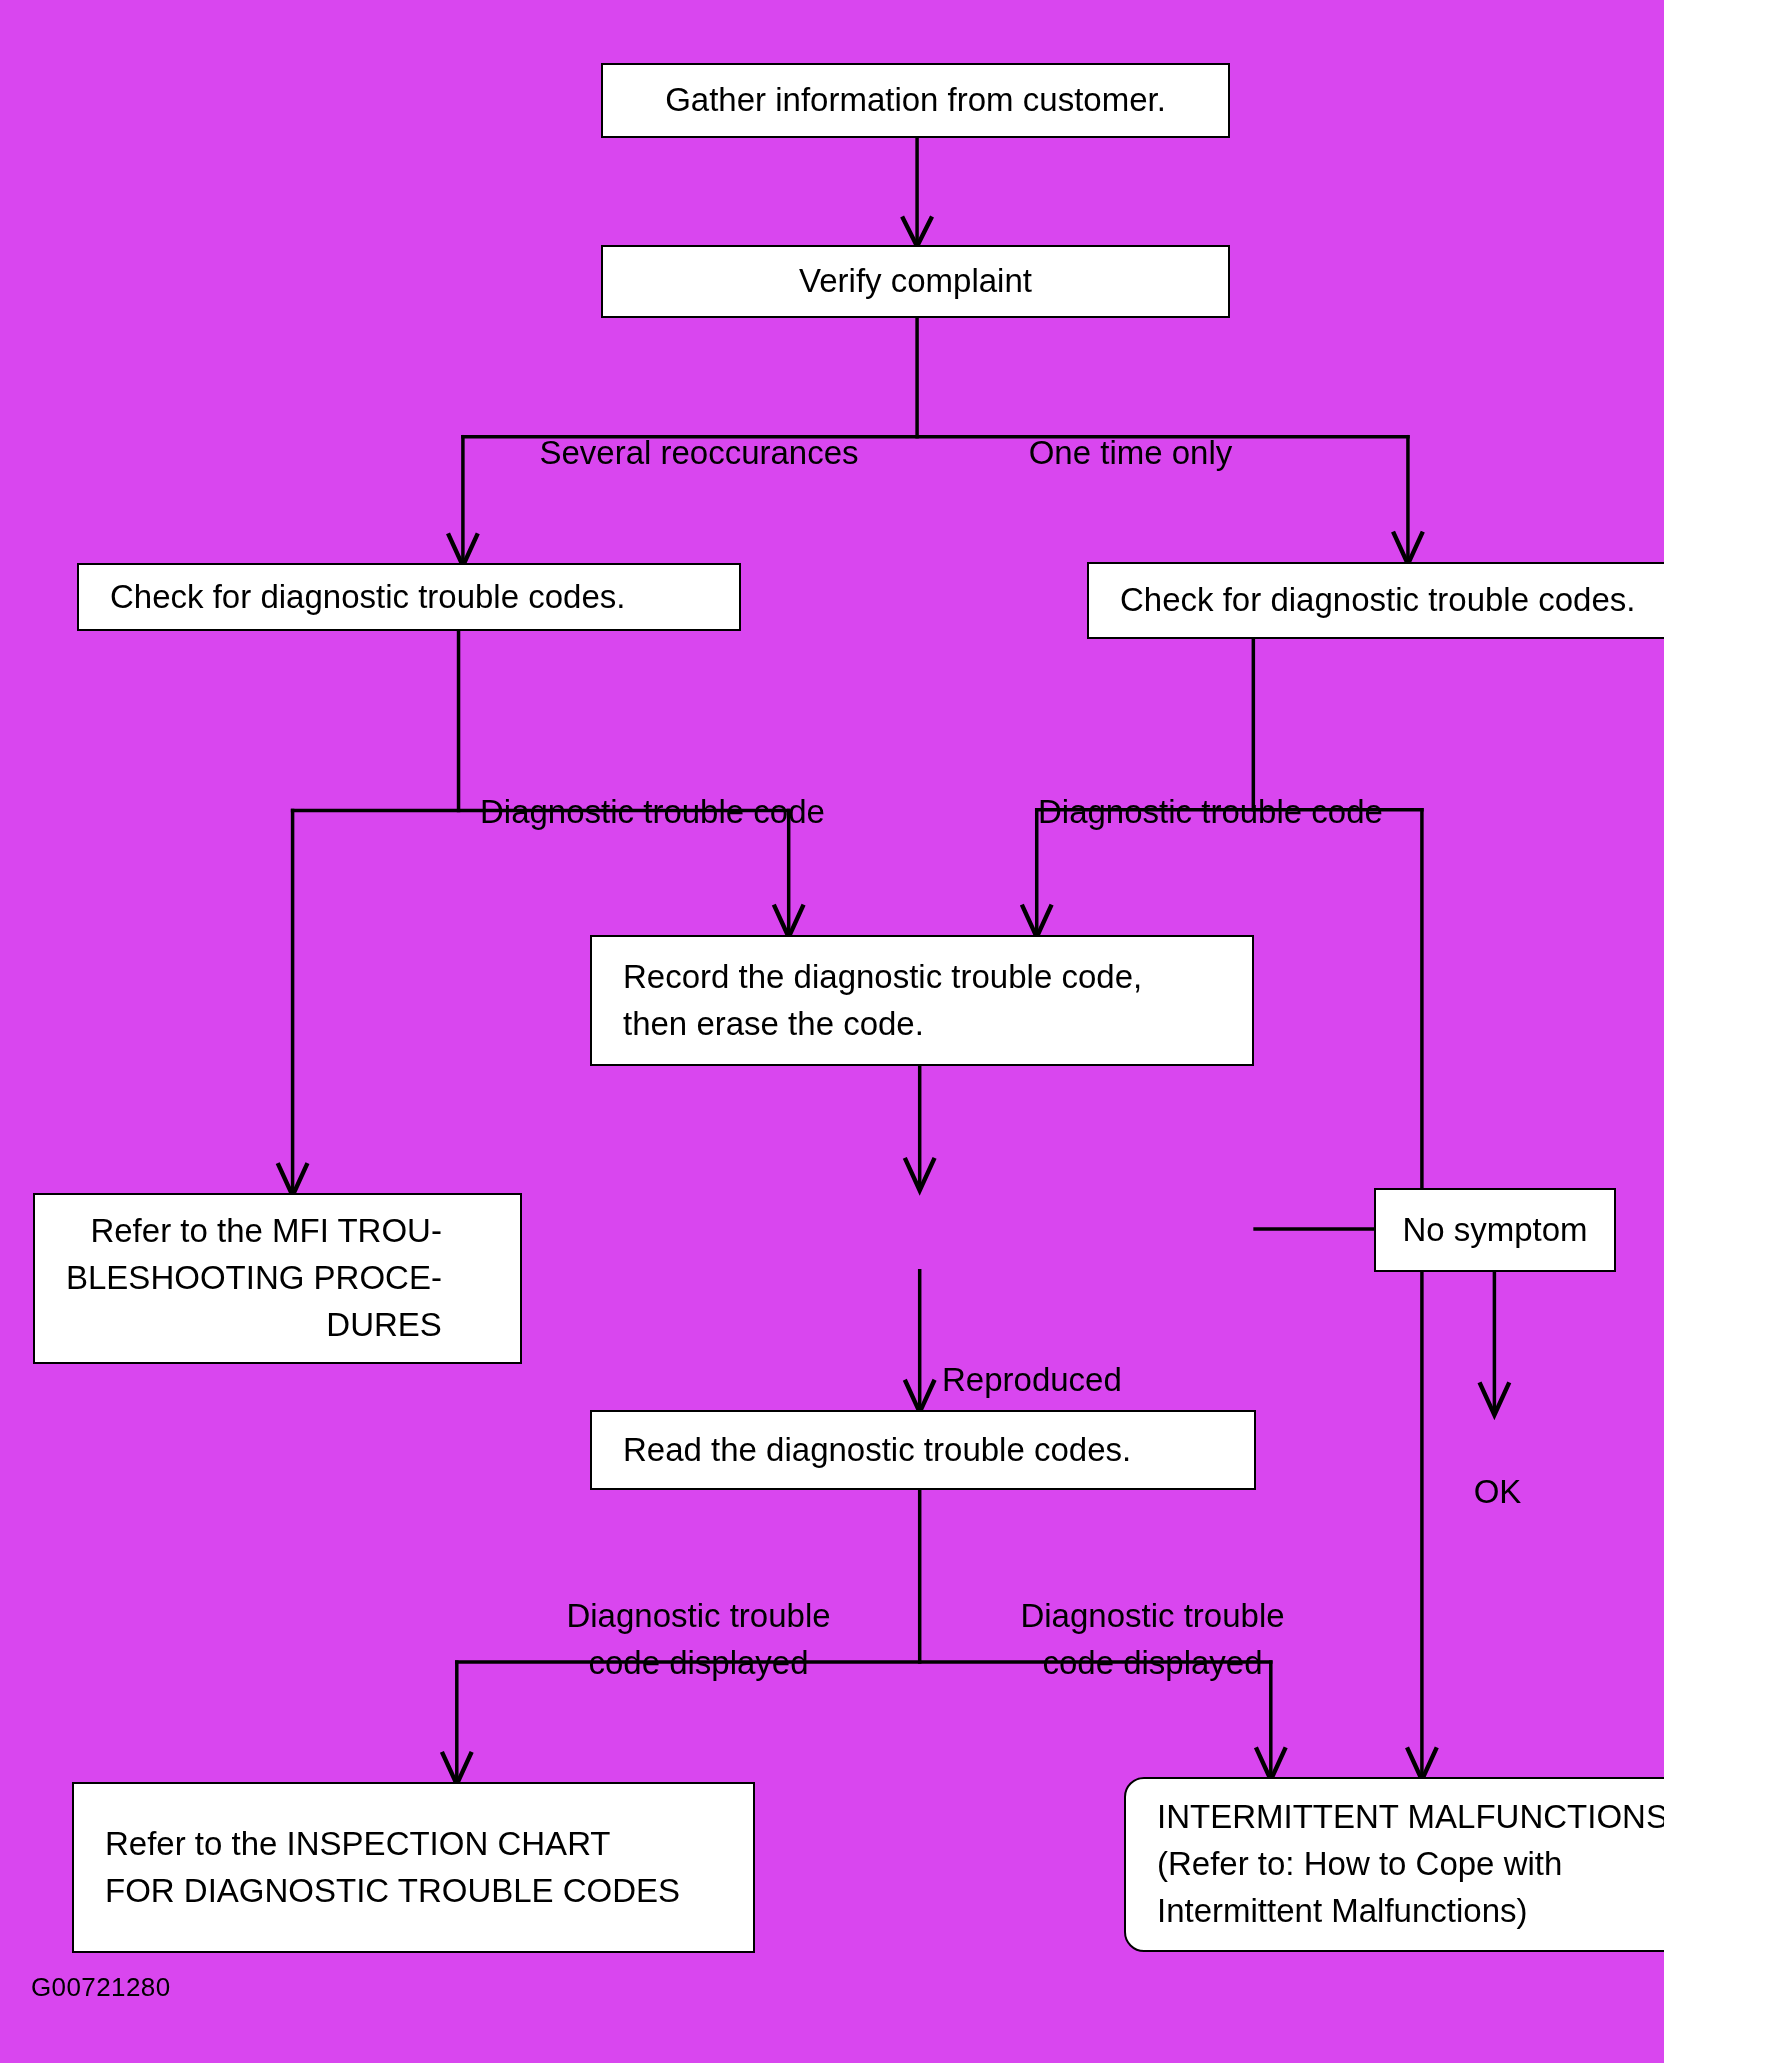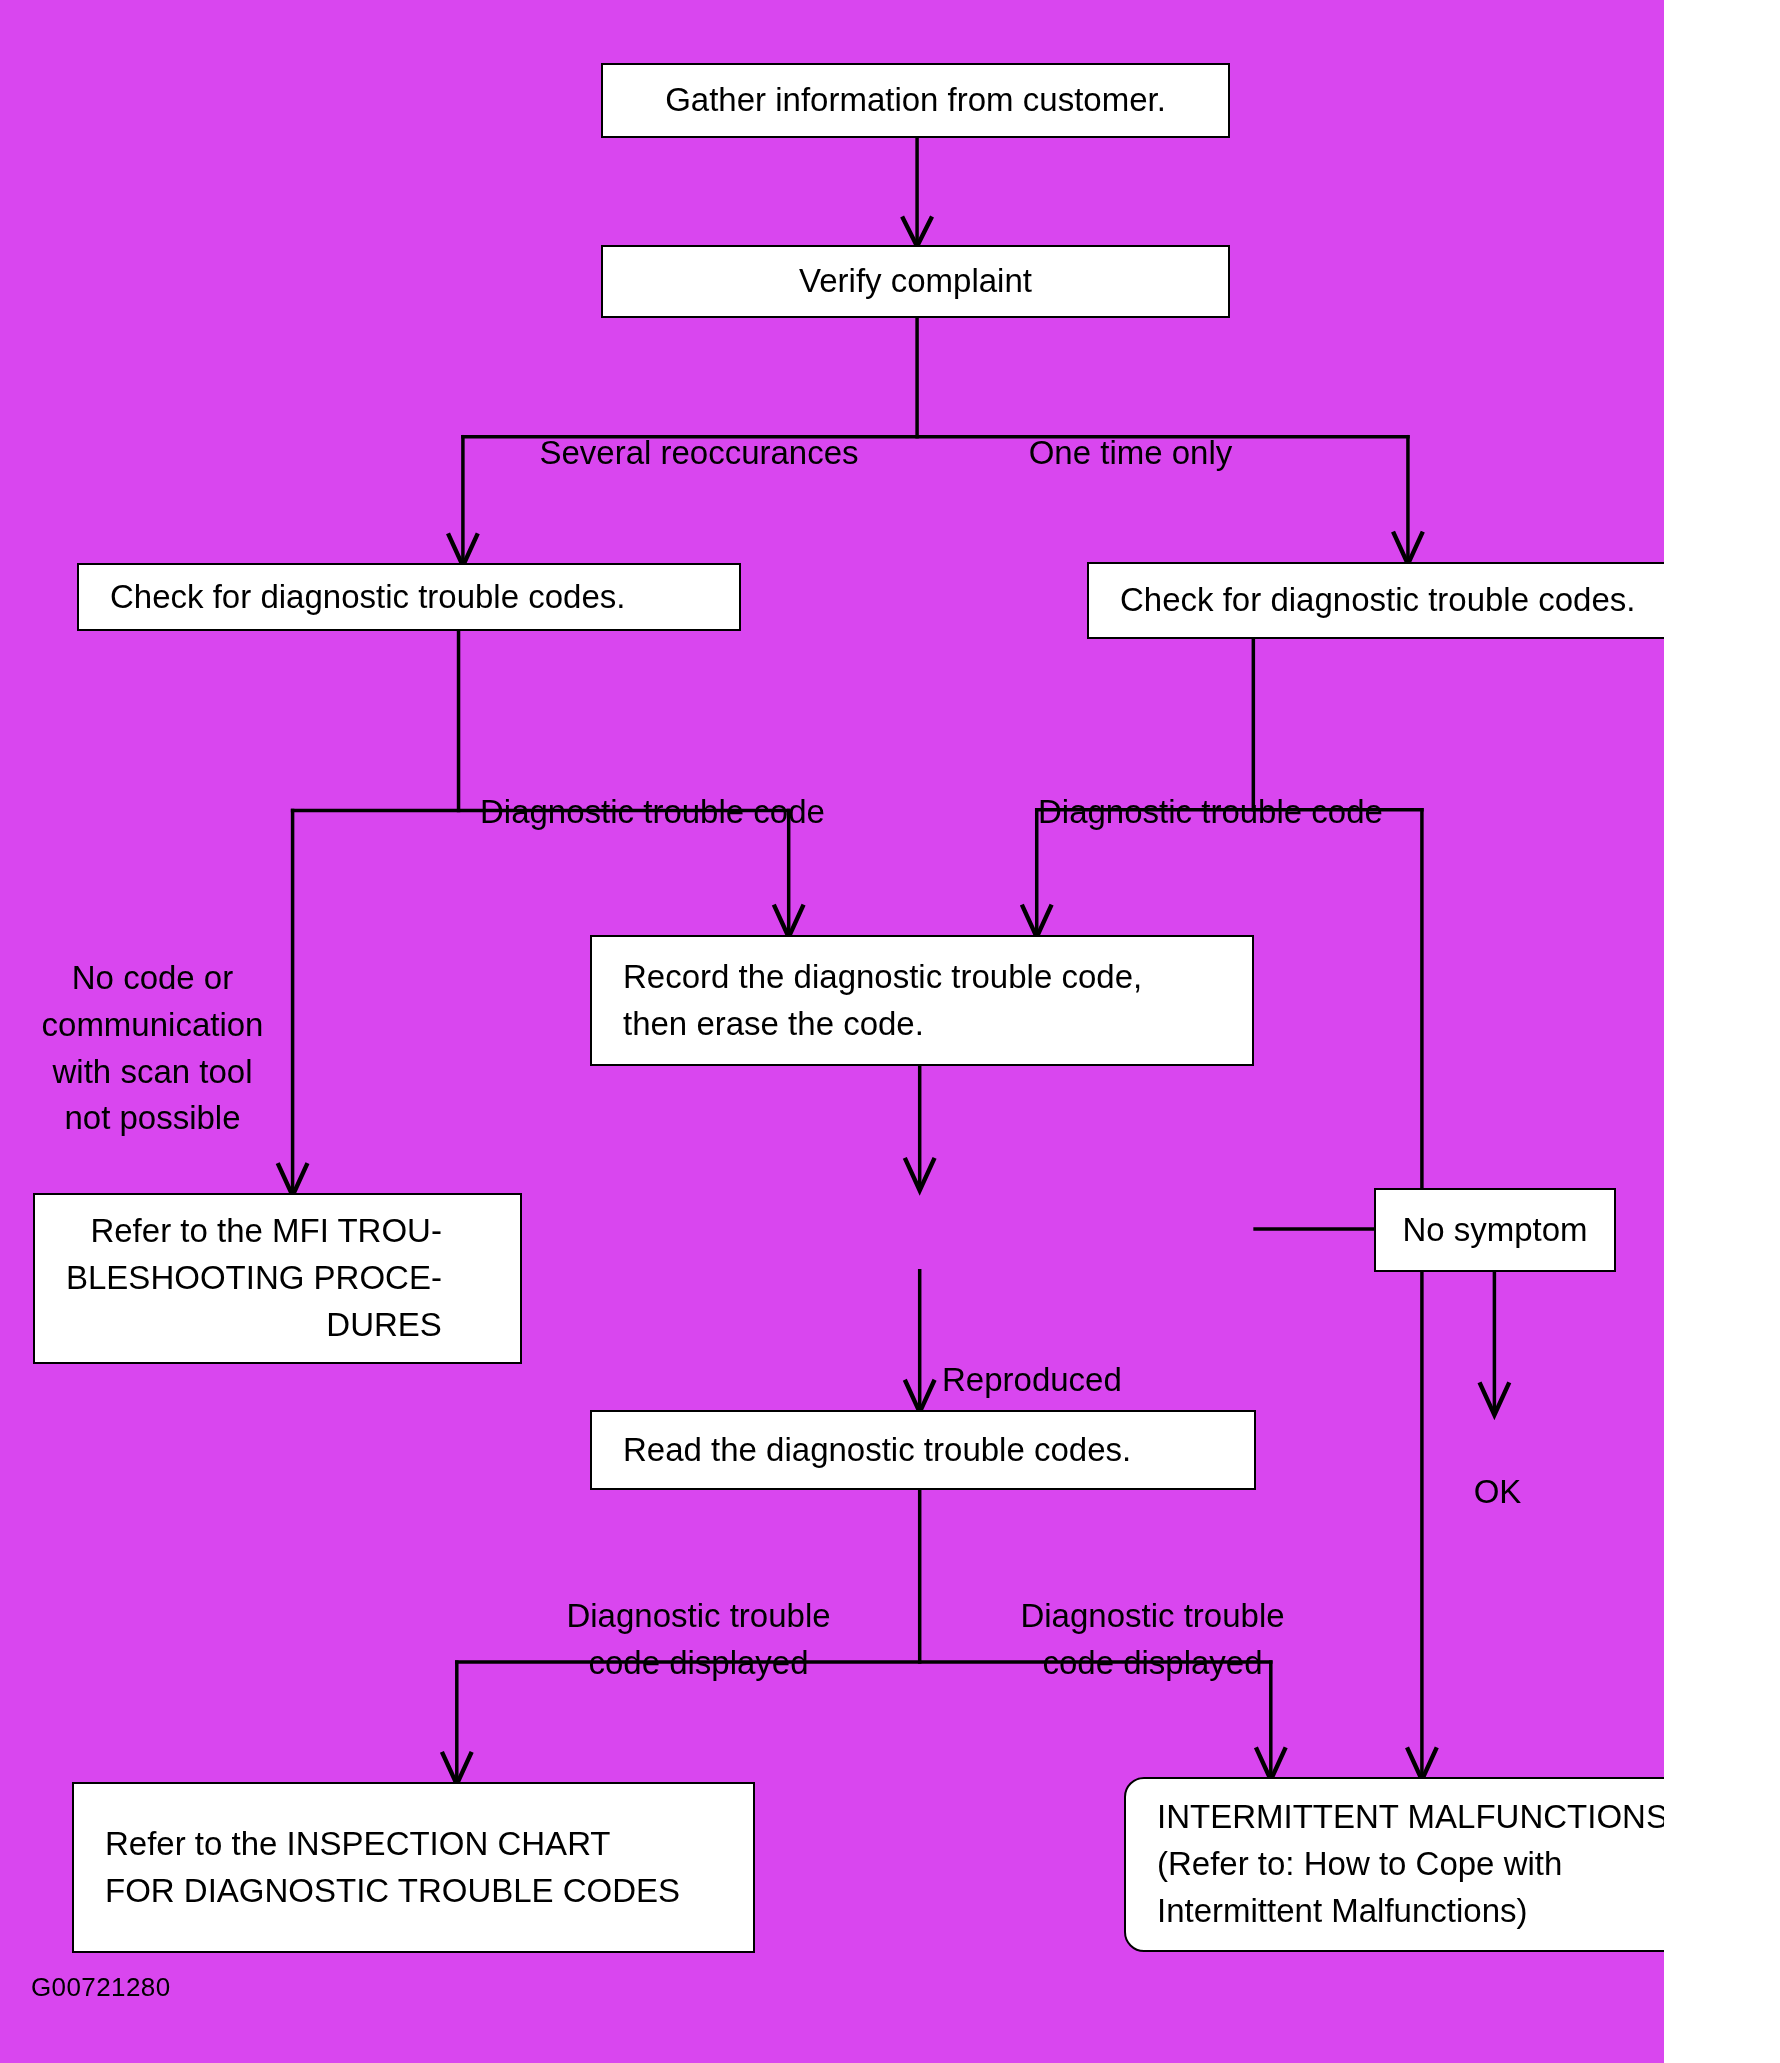--- a/index.html
+++ b/index.html
@@ -183,26 +183,20 @@
 
   <div class="edge-label left" style="left:480px; top:742px; width:454px;">
     <span>Diagnostic trouble code</span>
   </div>
 
   <div class="edge-label left" style="left:1038px; top:742px; width:454px;">
     <span>Diagnostic trouble code</span>
   </div>
 
 
-  <div class="edge-label center" style="left:26px; top:908px; width:253px;">
-    <span>No code or
-communication
-with scan tool
-not possible</span>
-  </div>
 
   <div class="edge-label left" style="left:942px; top:1310px; width:262px;">
     <span>Reproduced</span>
   </div>
 
   <div class="edge-label center" style="left:1432px; top:1422px; width:131px;">
     <span>OK</span>
   </div>
 
   <div class="edge-label center" style="left:515px; top:1546px; width:367px;">

